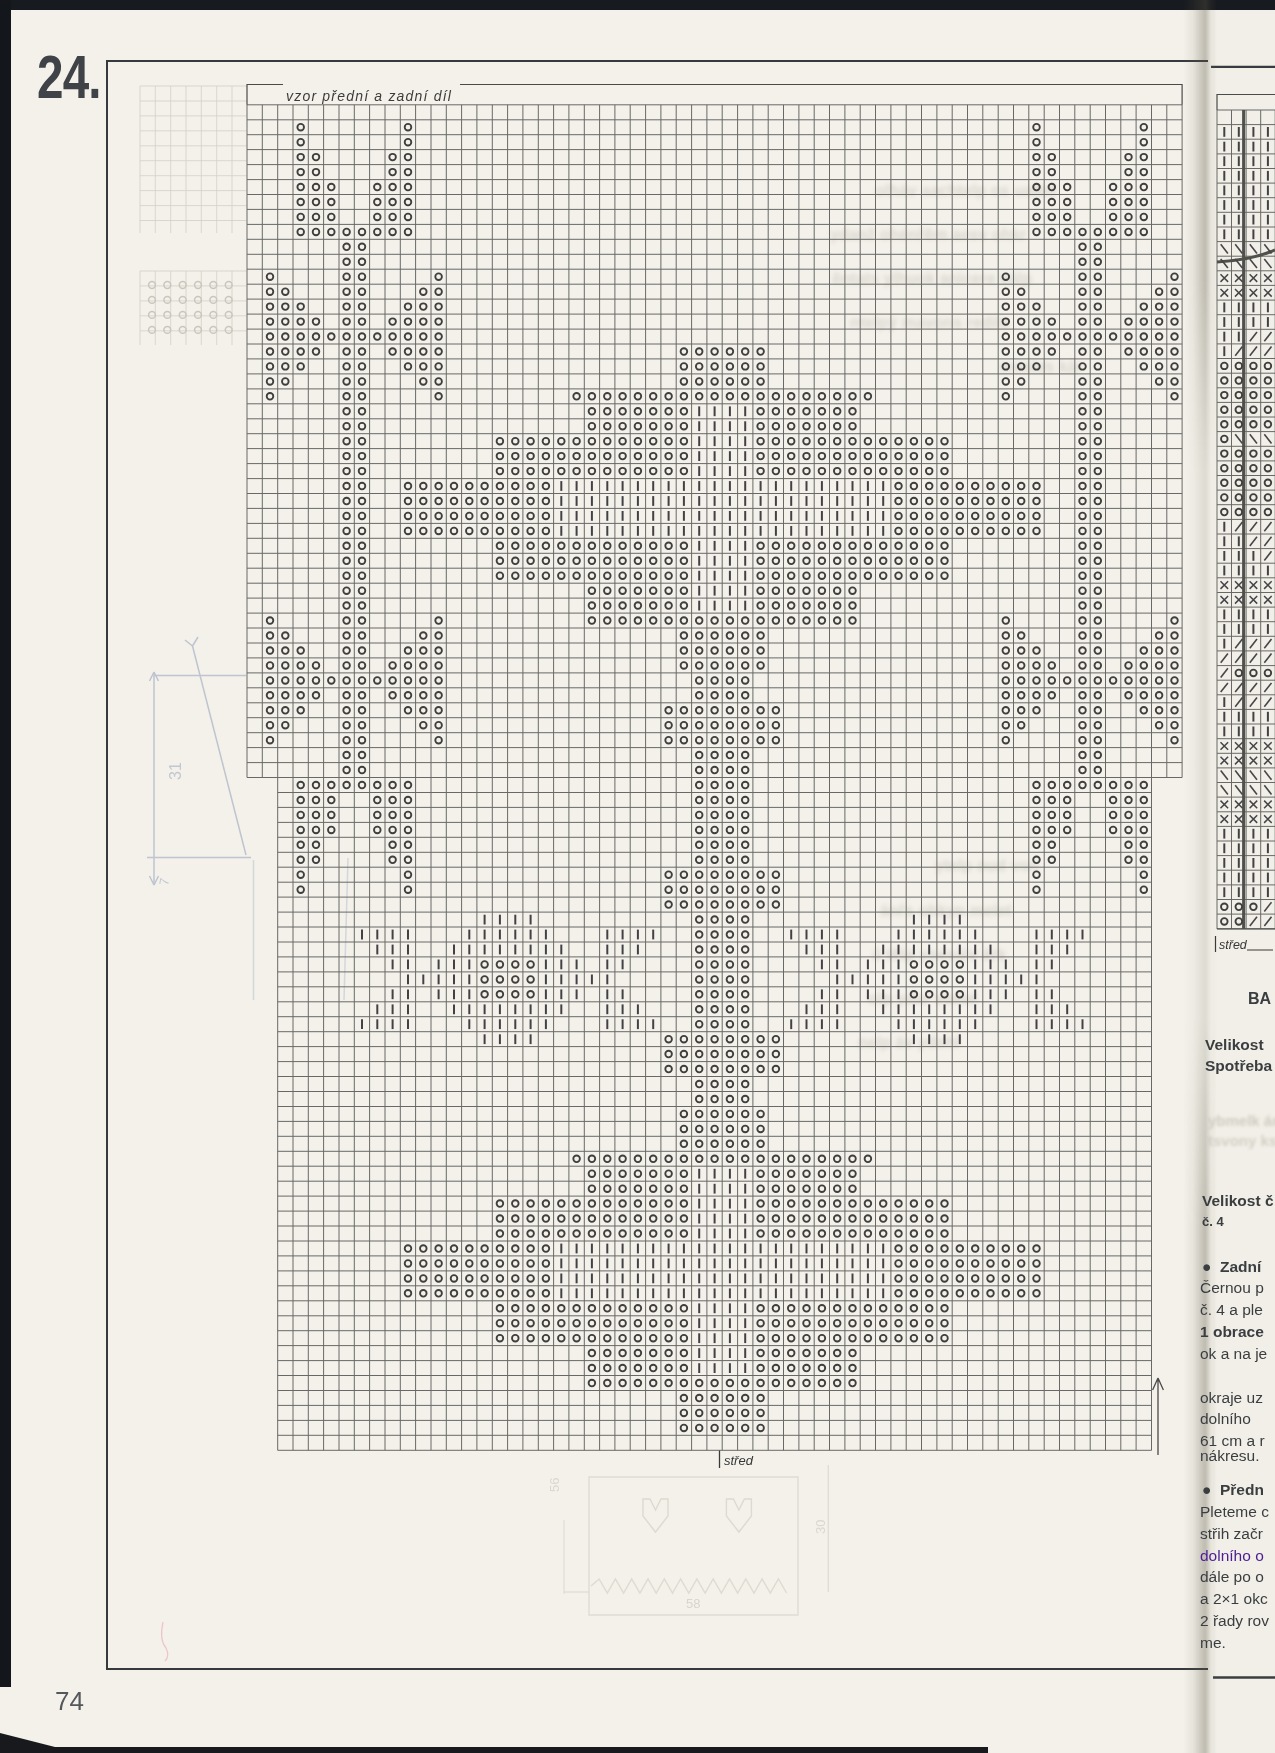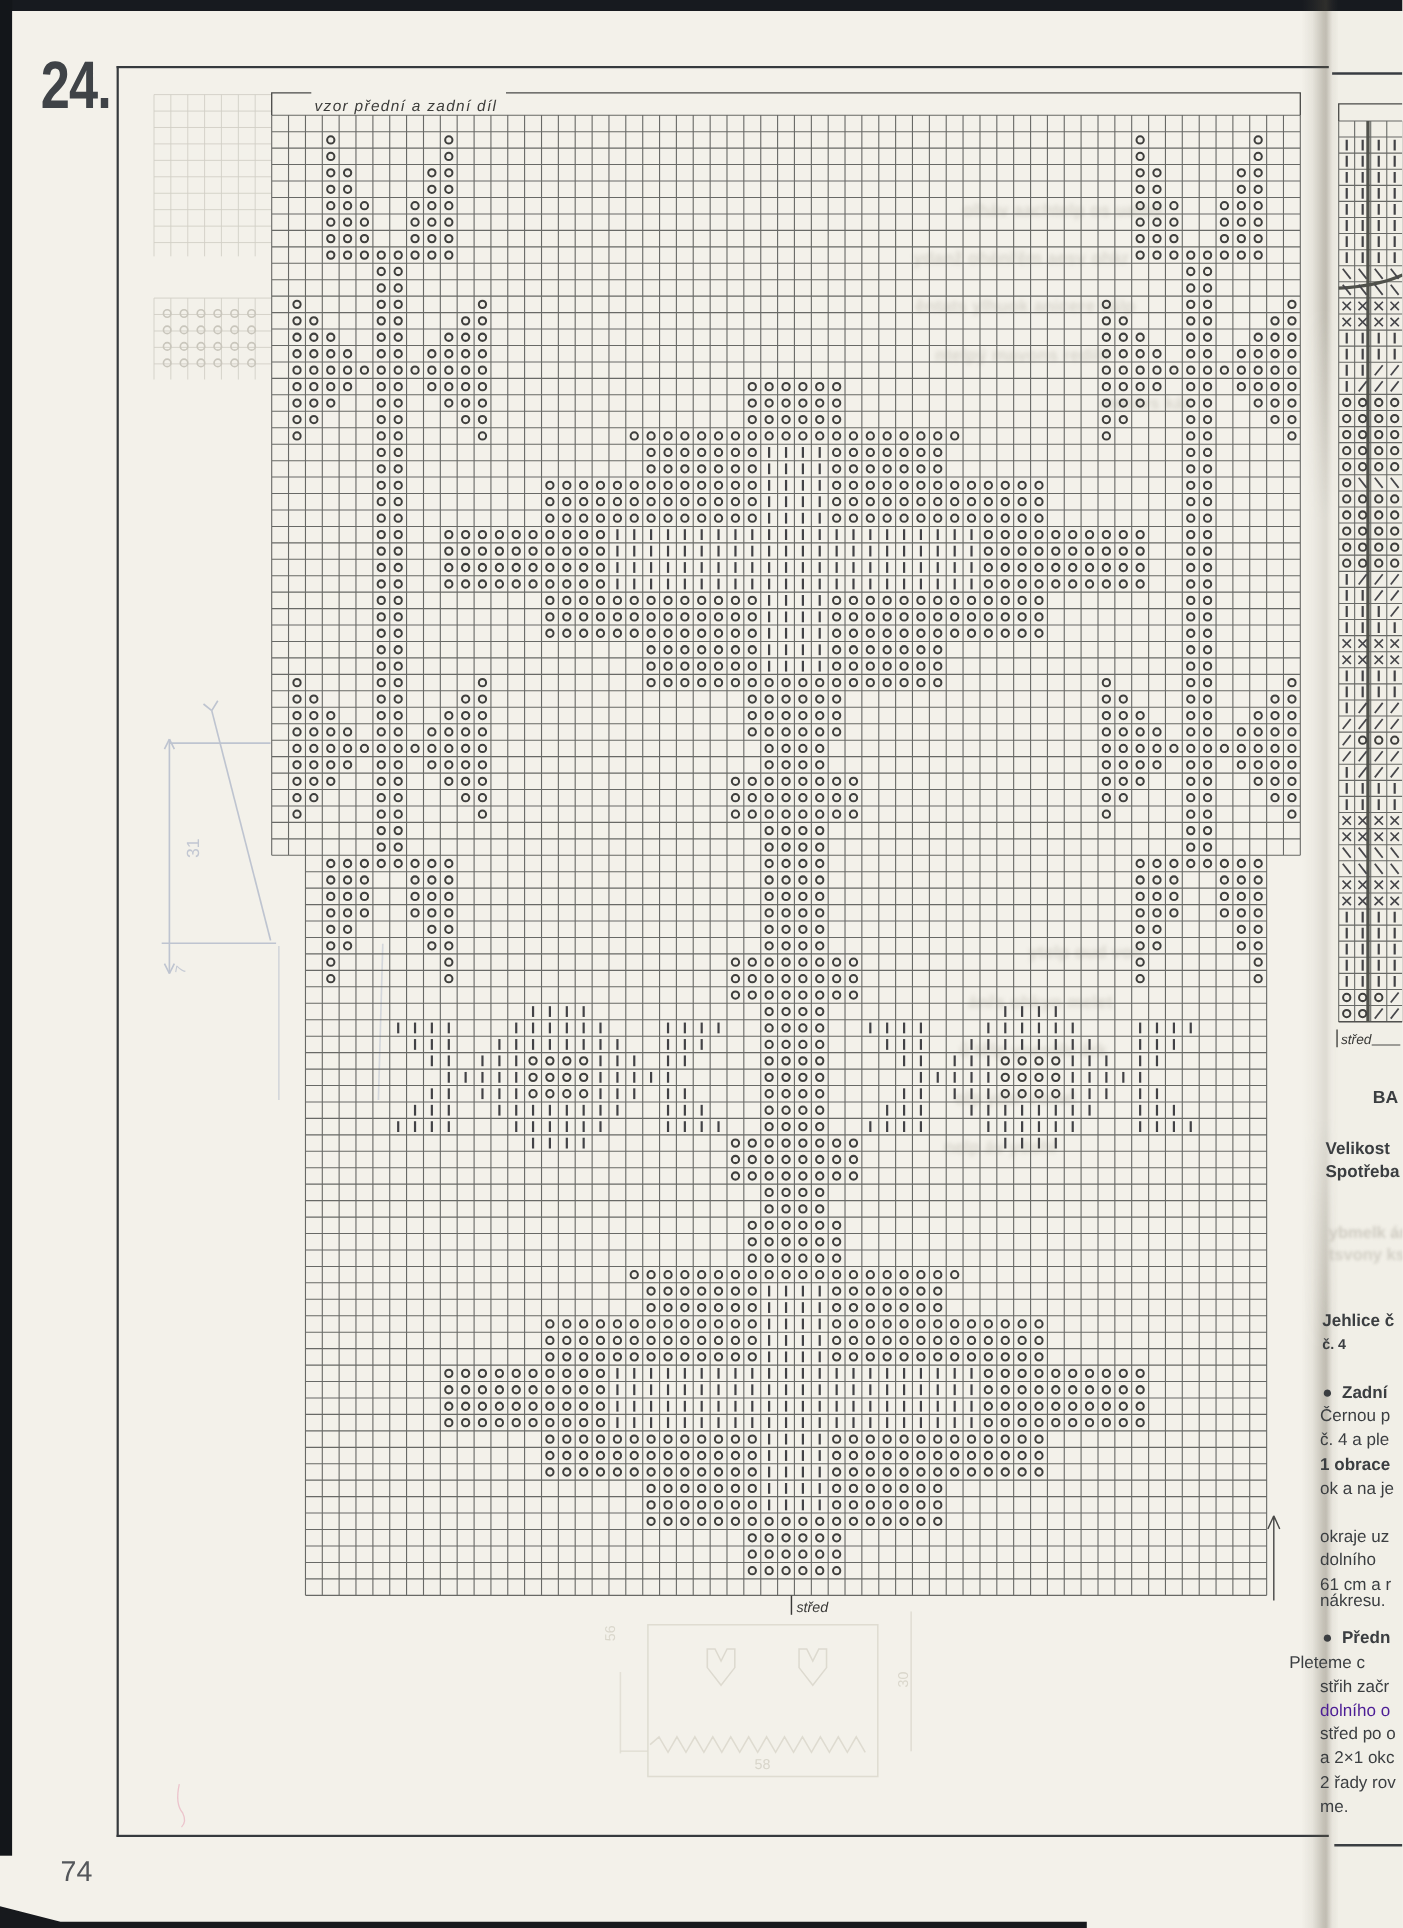--- a/index.html
+++ b/index.html
@@ -2191,30 +2191,30 @@
     <path d="M1247 950H1273" stroke="#4a4a48" stroke-width="1.1"></path>
     <path d="M1213 1677.5H1275" stroke="#3a3e42" stroke-width="2.4"></path>
     <path d="M1211 66.8H1275" stroke="#383c42" stroke-width="2.2"></path>
   </svg>
 <div class="fold"></div>
 <div style="position:absolute;left:1248px;top:990px;font-size:16px;font-weight:bold;color:#3b3e41;letter-spacing:0px;white-space:nowrap">BA</div>
 <div style="position:absolute;left:1205px;top:1036px;font-size:15.5px;font-weight:bold;color:#3b3e41;letter-spacing:0px;white-space:nowrap">Velikost</div>
 <div style="position:absolute;left:1205px;top:1057px;font-size:15.5px;font-weight:bold;color:#3b3e41;letter-spacing:0px;white-space:nowrap">Spotřeba</div>
 <div style="position:absolute;left:1208px;top:1112px;font-size:15px;font-weight:bold;color:#b9b5aa;opacity:.6;filter:blur(1.5px);white-space:nowrap">ybmelk ánl</div>
 <div style="position:absolute;left:1208px;top:1132px;font-size:15px;font-weight:bold;color:#b9b5aa;opacity:.55;filter:blur(1.5px);white-space:nowrap">tsvony ks</div>
-<div style="position:absolute;left:1202px;top:1192px;font-size:15.5px;font-weight:bold;color:#3b3e41;letter-spacing:0px;white-space:nowrap">Jehlice č</div>
+<div style="position:absolute;left:1202px;top:1192px;font-size:15.5px;font-weight:bold;color:#3b3e41;letter-spacing:0px;white-space:nowrap">Velikost č</div>
 <div style="position:absolute;left:1202px;top:1214px;font-size:13px;font-weight:bold;color:#3b3e41;letter-spacing:0px;white-space:nowrap">č. 4</div>
 <div style="position:absolute;left:1202px;top:1258px;font-size:15.5px;font-weight:bold;color:#3b3e41;letter-spacing:0px;white-space:nowrap">●&nbsp; Zadní</div>
 <div style="position:absolute;left:1200px;top:1279.0px;font-size:15.5px;font-weight:normal;color:#3b3e41;letter-spacing:0px;white-space:nowrap">Černou p</div>
 <div style="position:absolute;left:1200px;top:1300.9px;font-size:15.5px;font-weight:normal;color:#3b3e41;letter-spacing:0px;white-space:nowrap">č. 4 a ple</div>
 <div style="position:absolute;left:1200px;top:1322.8px;font-size:15.5px;font-weight:bold;color:#3b3e41;letter-spacing:0px;white-space:nowrap">1 obrace</div>
 <div style="position:absolute;left:1200px;top:1344.7px;font-size:15.5px;font-weight:normal;color:#3b3e41;letter-spacing:0px;white-space:nowrap">ok a na je</div>
 <div style="position:absolute;left:1200px;top:1447px;font-size:15.5px;font-weight:normal;color:#3b3e41;letter-spacing:0px;white-space:nowrap">nákresu.</div>
 <div style="position:absolute;left:1200px;top:1388.5px;font-size:15.5px;font-weight:normal;color:#3b3e41;letter-spacing:0px;white-space:nowrap">okraje uz</div>
 <div style="position:absolute;left:1200px;top:1410.4px;font-size:15.5px;font-weight:normal;color:#3b3e41;letter-spacing:0px;white-space:nowrap">dolního</div>
 <div style="position:absolute;left:1200px;top:1432.3px;font-size:15.5px;font-weight:normal;color:#3b3e41;letter-spacing:0px;white-space:nowrap">61 cm a r</div>
 <div style="position:absolute;left:1202px;top:1481px;font-size:15.5px;font-weight:bold;color:#3b3e41;letter-spacing:0px;white-space:nowrap">●&nbsp; Předn</div>
-<div style="position:absolute;left:1172px;top:1503.0px;font-size:15.5px;font-weight:normal;color:#3b3e41;letter-spacing:0px;white-space:nowrap">Pleteme c</div>
+<div style="position:absolute;left:1200px;top:1503.0px;font-size:15.5px;font-weight:normal;color:#3b3e41;letter-spacing:0px;white-space:nowrap">Pleteme c</div>
 <div style="position:absolute;left:1200px;top:1524.8px;font-size:15.5px;font-weight:normal;color:#3b3e41;letter-spacing:0px;white-space:nowrap">střih začr</div>
 <div style="position:absolute;left:1200px;top:1546.6px;font-size:15.5px;font-weight:normal;color:#4c1d95;letter-spacing:0px;white-space:nowrap">dolního o</div>
-<div style="position:absolute;left:1200px;top:1568.4px;font-size:15.5px;font-weight:normal;color:#3b3e41;letter-spacing:0px;white-space:nowrap">střed po o</div>
+<div style="position:absolute;left:1200px;top:1568.4px;font-size:15.5px;font-weight:normal;color:#3b3e41;letter-spacing:0px;white-space:nowrap">dále po o</div>
 <div style="position:absolute;left:1200px;top:1590.2px;font-size:15.5px;font-weight:normal;color:#3b3e41;letter-spacing:0px;white-space:nowrap">a 2×1 okc</div>
 <div style="position:absolute;left:1200px;top:1612.0px;font-size:15.5px;font-weight:normal;color:#3b3e41;letter-spacing:0px;white-space:nowrap">2 řady rov</div>
 <div style="position:absolute;left:1200px;top:1633.8px;font-size:15.5px;font-weight:normal;color:#3b3e41;letter-spacing:0px;white-space:nowrap">me.</div>
 </body></html>

